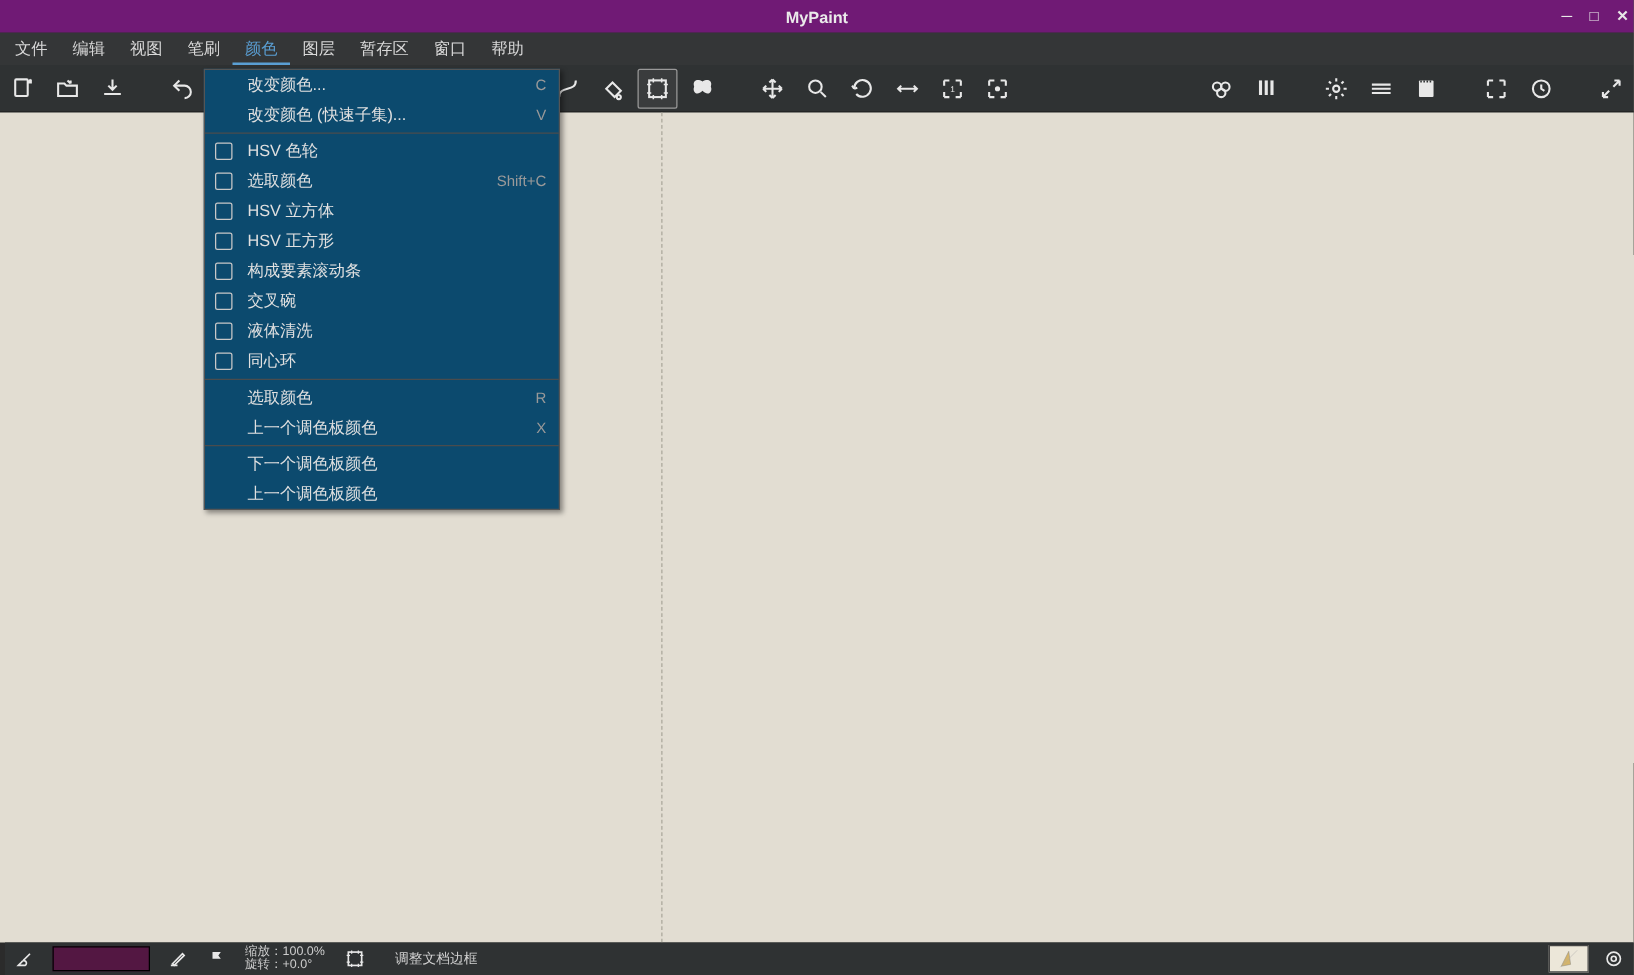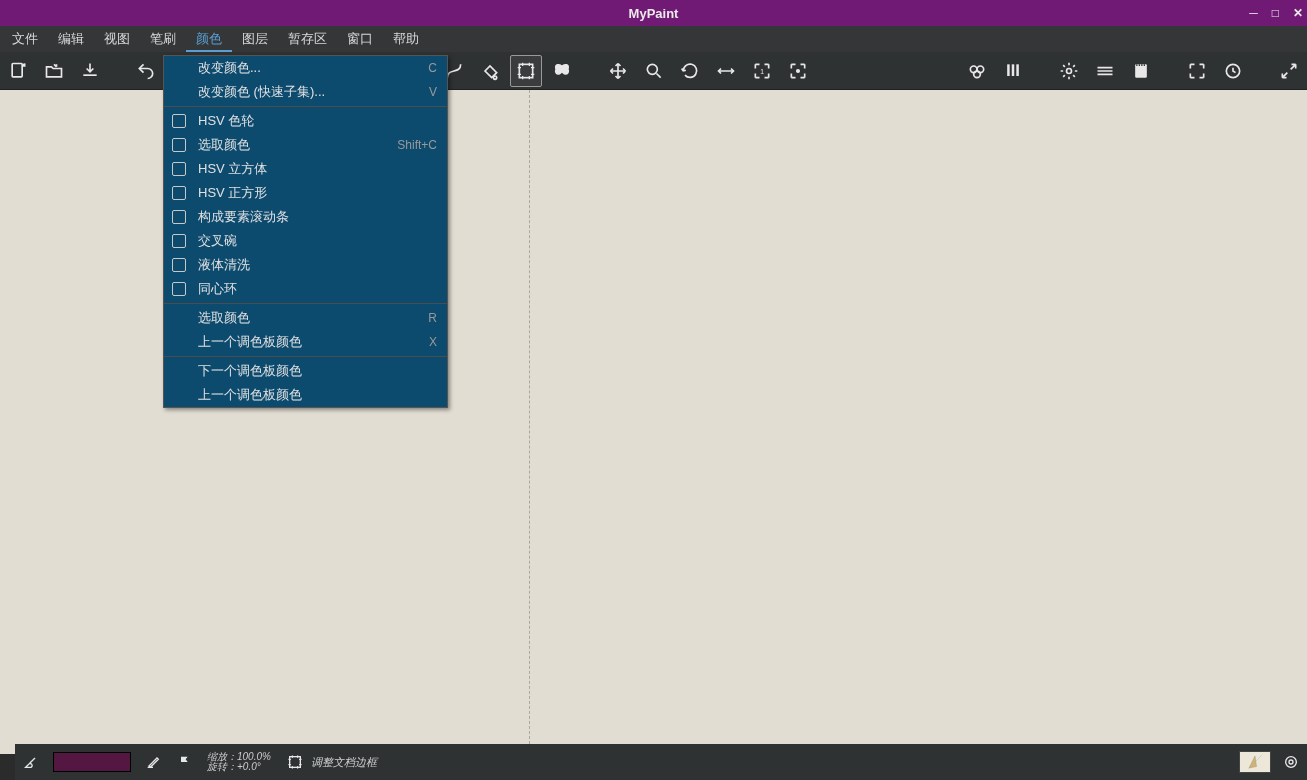--- a/index.html
+++ b/index.html
@@ -144,29 +144,28 @@
   .dropdown .sep {
     height: 1px;
     background: #4a4c4d;
     margin: 2px 0;
   }
 
   
   .statusbar {
     position: absolute;
     bottom: 0;
-    left: 15px;
+    left: 4px;
     right: 0;
-    height: 36px;
+    height: 26px;
     background: #2f3233;
     display: flex;
     align-items: center;
     color: #d0d0d0;
     font-size: 11px;
-    font-style: italic;
   }
   .statusbar .swatch {
     width: 78px;
     height: 20px;
     background: #531742;
     border: 1px solid #000;
     margin: 0 6px;
   }
   .statusbar .sbtn {
     width: 24px;
@@ -181,22 +180,21 @@
     display: flex;
     flex-direction: column;
     line-height: 1;
     font-size: 10px;
     margin: 0 6px;
     color: #ccc;
   }
   .statusbar .mode {
     margin-left: 10px;
     display: flex;
-    align-items: center;
-    gap: 8px;
+    gap: 24px;
   }
   .statusbar .flex { flex: 1; }
   .statusbar .prev {
     width: 32px;
     height: 22px;
     background: #ece7d9;
     margin-right: 4px;
     display:flex;
     align-items:center;
     justify-content:center;

